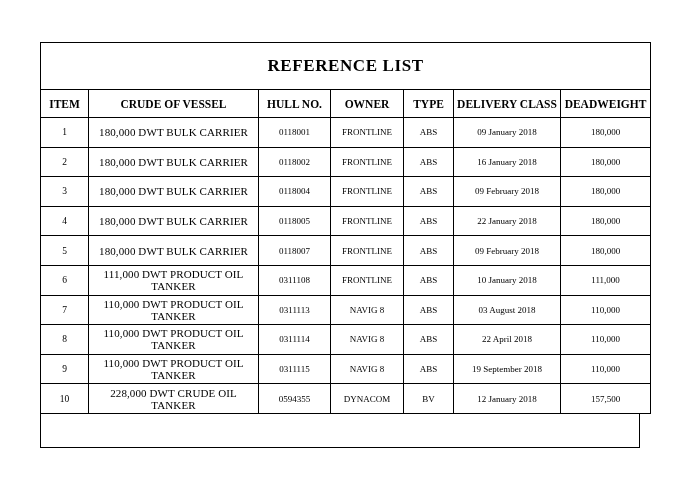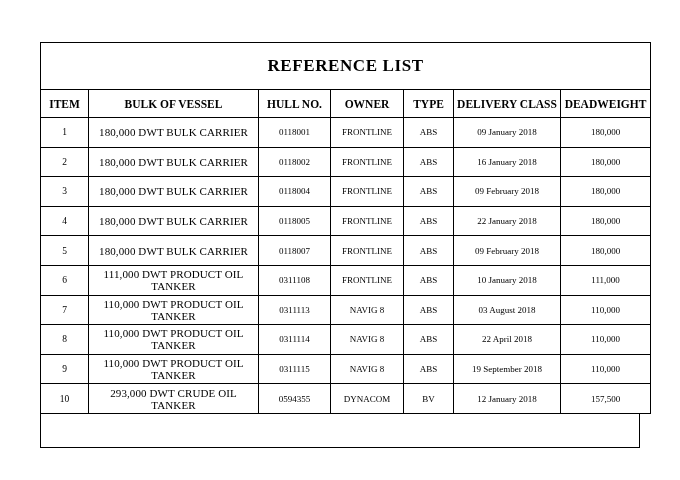--- a/index.html
+++ b/index.html
@@ -92,21 +92,21 @@
         <col class="col-class">
         <col class="col-date">
         <col class="col-dwt">
       </colgroup>
       <tbody id="table-body">
         <tr>
           <td class="title-cell" colspan="7">REFERENCE LIST</td>
         </tr>
       <tr>
             <td class="head-cell">ITEM</td>
-            <td class="head-cell">BULK OF VESSEL</td>
+            <td class="head-cell">CRUDE OF VESSEL</td>
             <td class="head-cell">HULL NO.</td>
             <td class="head-cell">OWNER</td>
             <td class="head-cell">TYPE</td>
             <td class="head-cell">DELIVERY CLASS</td>
             <td class="head-cell">DEADWEIGHT</td>
           </tr>
           <tr>
             <td class="body-cell item-col">1</td>
             <td class="body-cell vessel-col">180,000 DWT BULK CARRIER</td>
             <td class="body-cell">0118001</td>
@@ -182,21 +182,21 @@
             <td class="body-cell item-col">9</td>
             <td class="body-cell vessel-col">110,000 DWT PRODUCT OIL TANKER</td>
             <td class="body-cell">0311115</td>
             <td class="body-cell">NAVIG 8</td>
             <td class="body-cell">ABS</td>
             <td class="body-cell">19 September 2018</td>
             <td class="body-cell">110,000</td>
           </tr>
           <tr>
             <td class="body-cell item-col">10</td>
-            <td class="body-cell vessel-col">293,000 DWT CRUDE OIL TANKER</td>
+            <td class="body-cell vessel-col">228,000 DWT CRUDE OIL TANKER</td>
             <td class="body-cell">0594355</td>
             <td class="body-cell">DYNACOM</td>
             <td class="body-cell">BV</td>
             <td class="body-cell">12 January 2018</td>
             <td class="body-cell">157,500</td>
           </tr>
         </tbody>
     </table>
     <div class="bottom-spacer"></div>
   </div>

